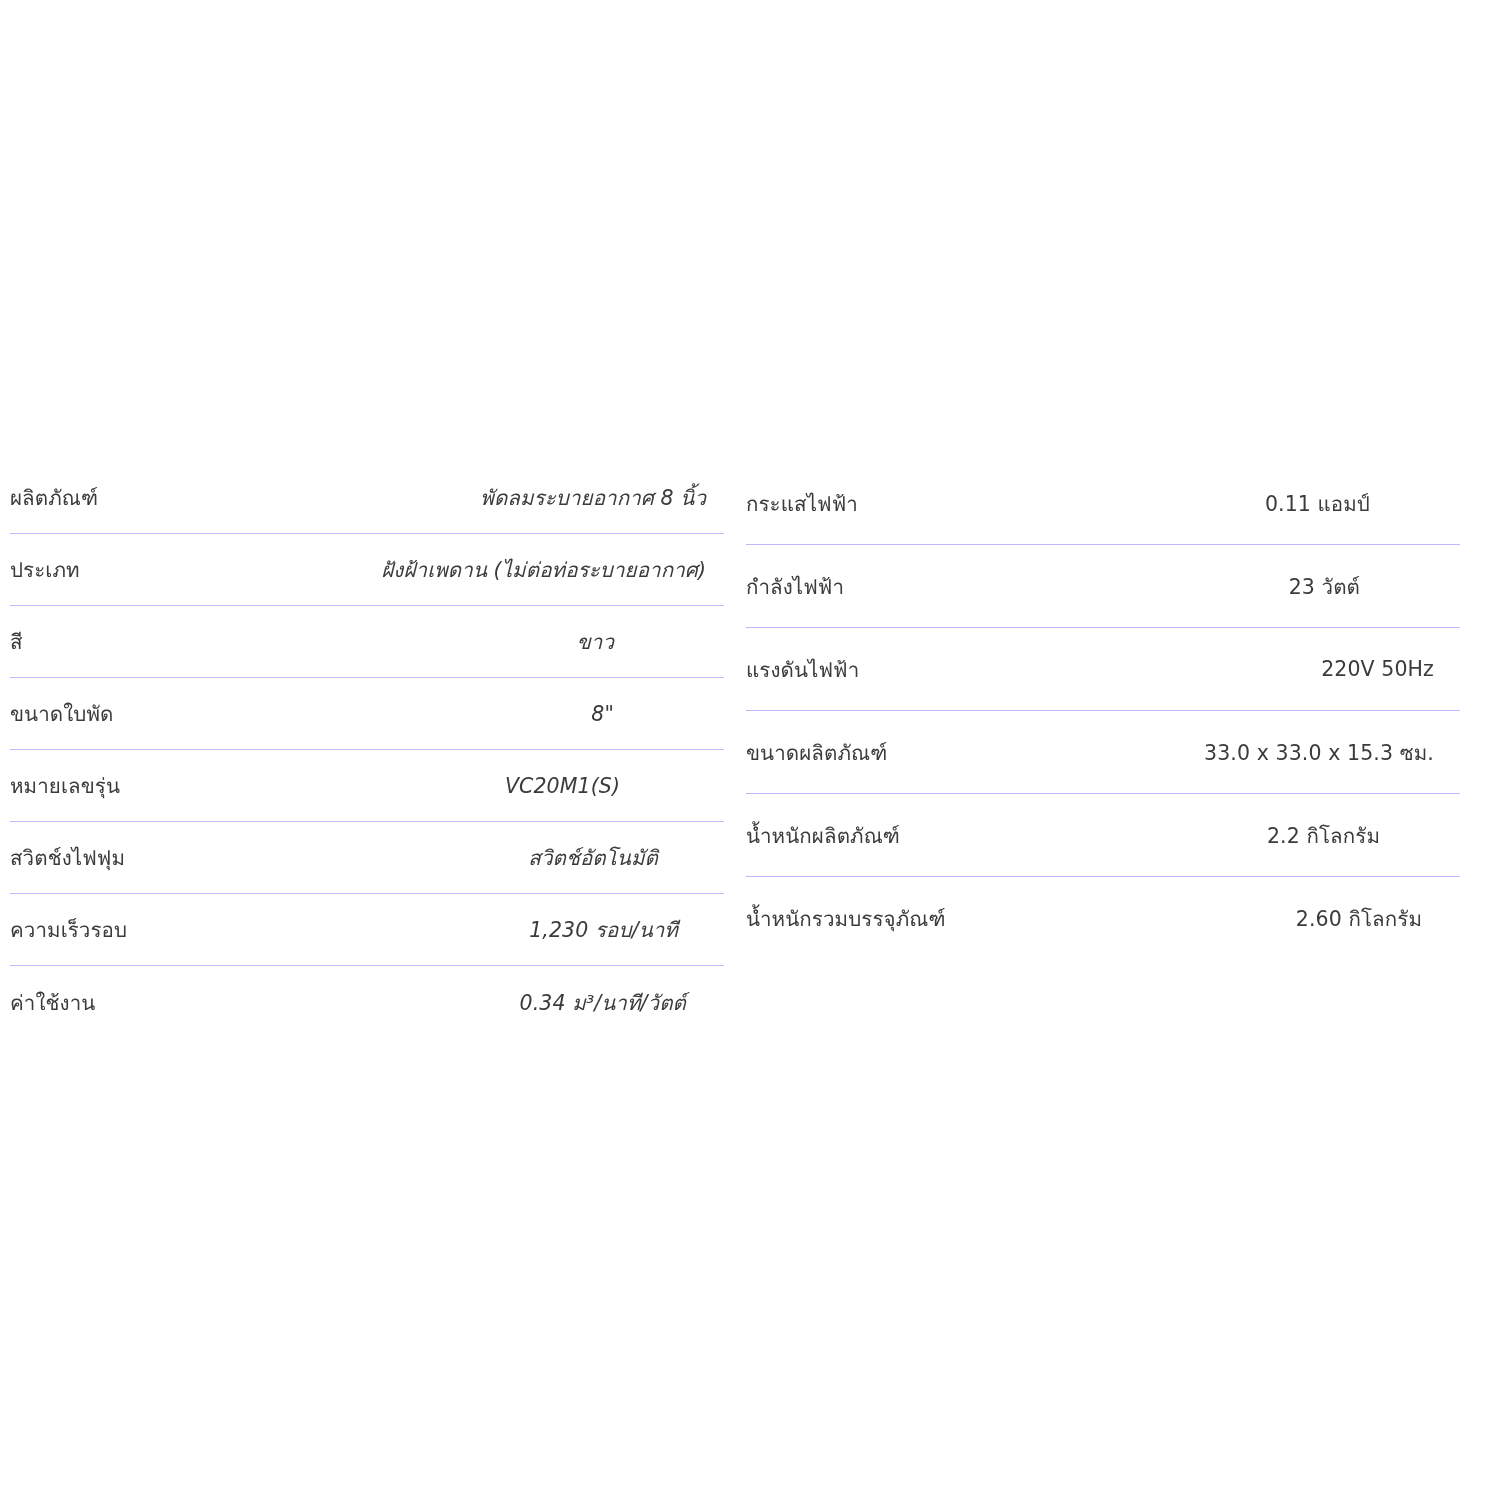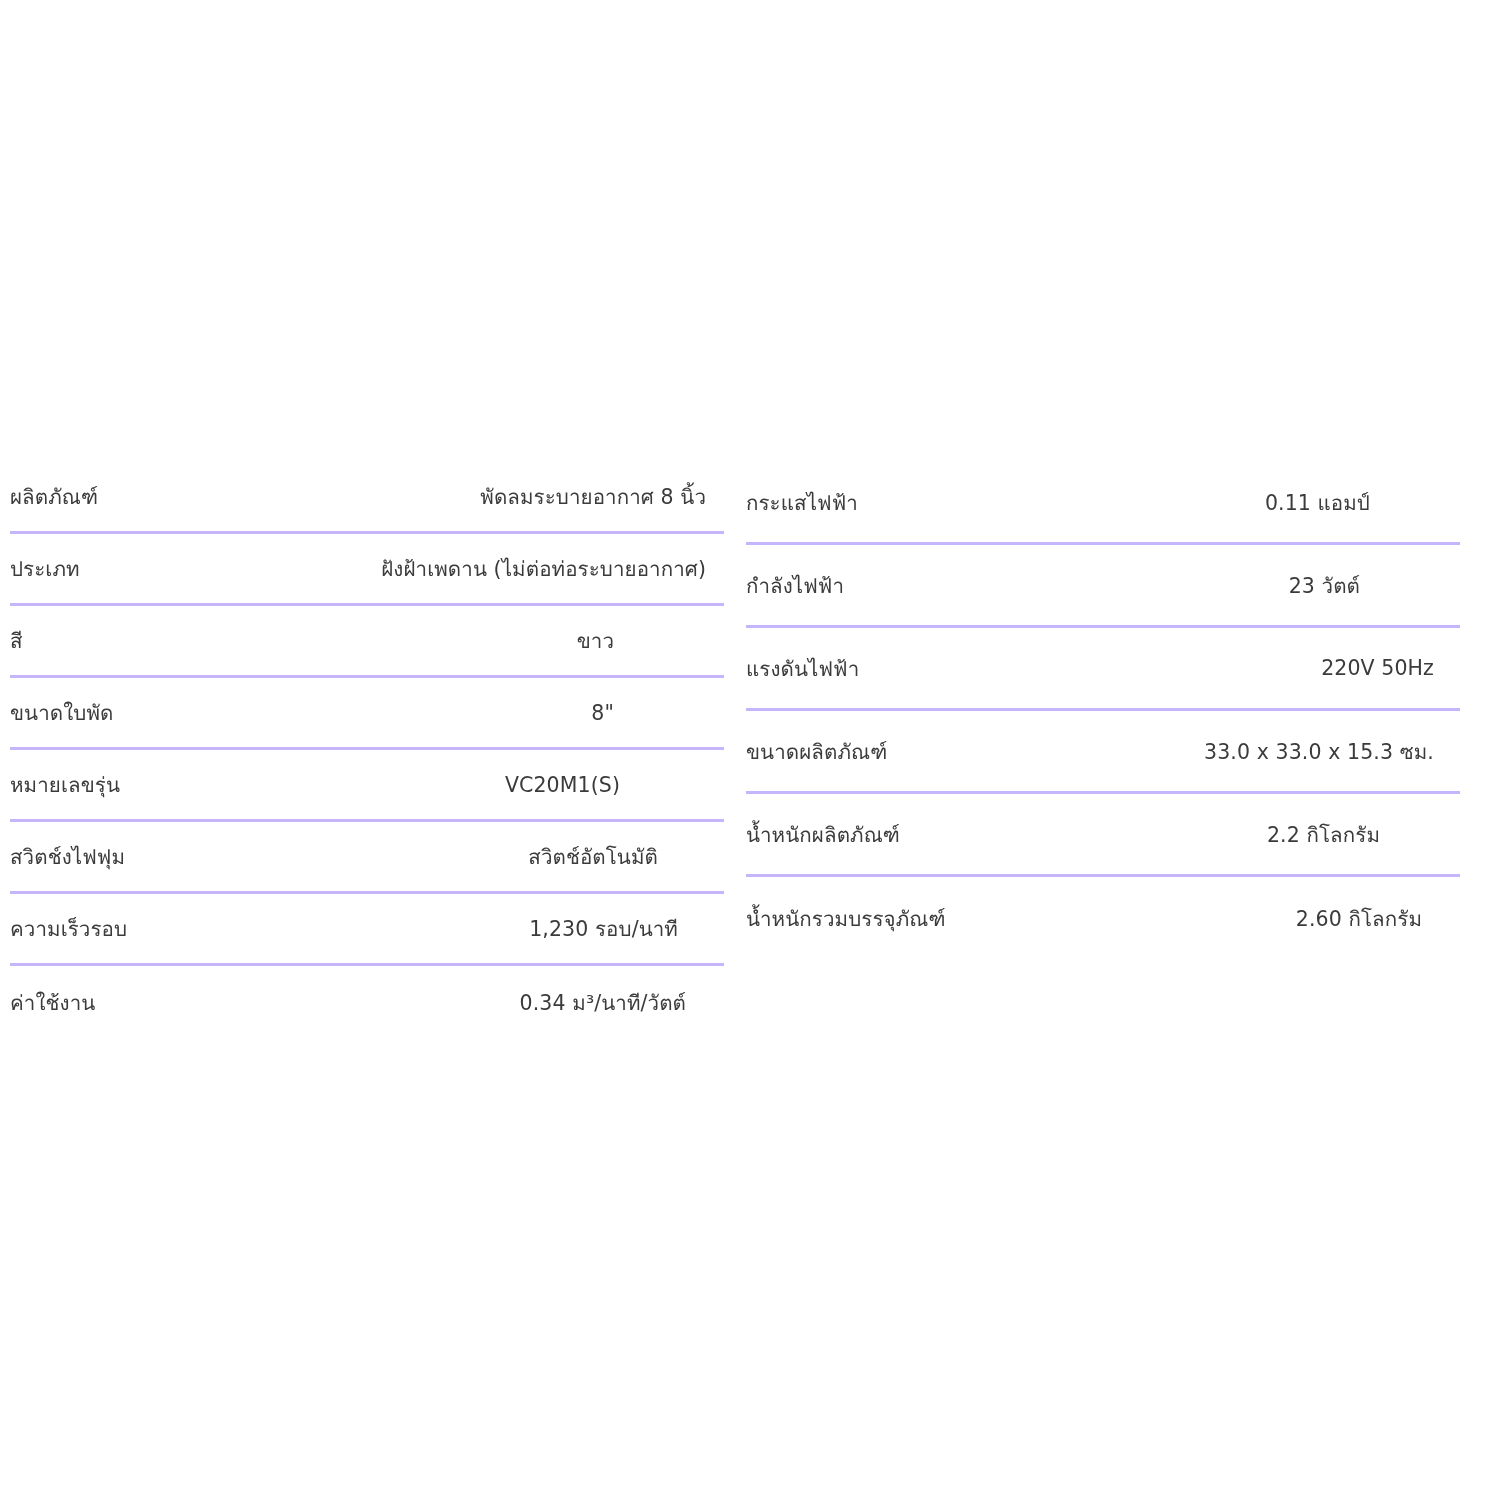--- a/index.html
+++ b/index.html
@@ -40,21 +40,21 @@
     width: 758px;
     padding-left: 4px;
     padding-right: 40px;
   }
 
   .spec-row {
     display: flex;
     flex-direction: row;
     align-items: center;
     justify-content: space-between;
-    border-bottom: 3px solid #c4b5fd;
+    border-bottom: 1px solid #c4b5fd;
     height: 72px;
     box-sizing: border-box;
   }
 
   .spec-row:last-child {
     border-bottom: none;
   }
 
   .spec-label {
     font-size: 20.5px;
@@ -67,20 +67,21 @@
   .spec-value {
     font-size: 20.5px;
     color: #3b3b3b;
     white-space: nowrap;
     flex: 0 0 auto;
     letter-spacing: 0.1px;
   }
 
   
   .spec-column.left .spec-value {
+    font-style: italic;
   }
 
   .spec-column.right .spec-row {
     height: 83px;
   }
   .spec-column.right .spec-value {
     text-align: right;
   }
 
   

